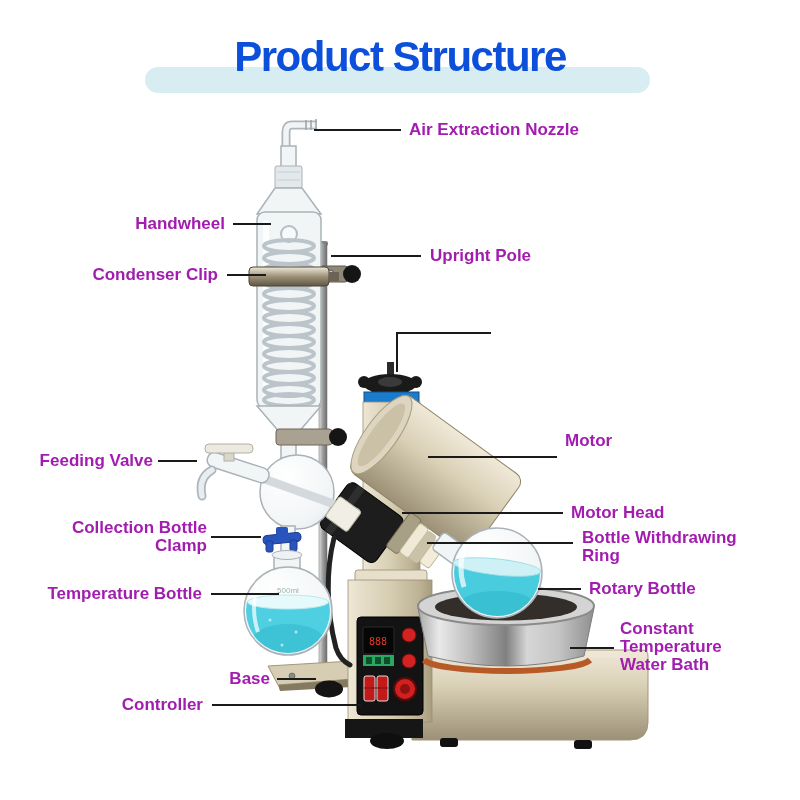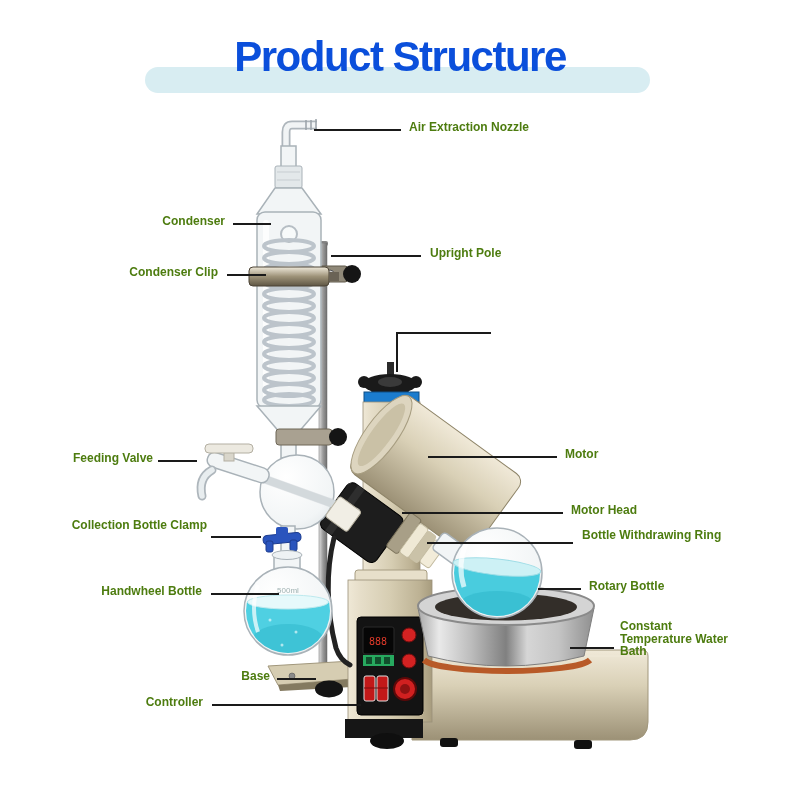--- a/index.html
+++ b/index.html
@@ -3,21 +3,21 @@
 <meta charset="utf-8">
 <style>
   html,body{margin:0;padding:0;background:#fff;}
   .stage{position:relative;width:800px;height:800px;background:#fff;overflow:hidden;
          font-family:"Liberation Sans",sans-serif;}
   .title-band{position:absolute;left:145px;top:67px;width:505px;height:26px;
               border-radius:13px;background:#d8edf2;}
   .title{position:absolute;left:0;top:33px;width:100%;text-align:center;
          font-size:42px;font-weight:bold;letter-spacing:-1.5px;color:#0b4fdb;}
   svg.fig{position:absolute;left:0;top:0;}
-  .lbl{position:absolute;font-size:12px;font-weight:bold;color:#4d7c0f;
+  .lbl{position:absolute;font-size:17px;font-weight:bold;color:#a21caf;
        line-height:1.06;white-space:nowrap;}
   .lbl.wrap{white-space:normal;}
   .lbl.r{text-align:right;}
   .glass{fill:#f2f5f6;stroke:#a9b2b8;stroke-width:1.5;}
   .leader{stroke:#1a1a1a;stroke-width:2;fill:none;}
 </style>
 </head>
 <body>
 
 <div class="stage">
@@ -269,26 +269,26 @@
       <line class="leader" x1="211" y1="537" x2="261" y2="537"></line>
       <line class="leader" x1="211" y1="594" x2="279" y2="594"></line>
       <line class="leader" x1="538" y1="589" x2="581" y2="589"></line>
       <line class="leader" x1="570" y1="648" x2="614" y2="648"></line>
       <line class="leader" x1="277" y1="679" x2="316" y2="679"></line>
       <line class="leader" x1="212" y1="705" x2="361" y2="705"></line>
     </g>
   </svg>
 
   <div class="lbl" style="left:409px;top:121px;">Air Extraction Nozzle</div>
-  <div class="lbl r" style="right:575px;top:215px;">Condenser</div>
+  <div class="lbl r" style="right:575px;top:215px;">Handwheel</div>
   <div class="lbl r" style="right:582px;top:266px;margin-left:48px;">Condenser Clip</div>
   <div class="lbl" style="left:430px;top:247px;">Upright Pole</div>
   <div class="lbl r" style="right:647px;top:452px;">Feeding Valve</div>
-  <div class="lbl" style="left:565px;top:448px;">Motor</div>
+  <div class="lbl" style="left:565px;top:432px;">Motor</div>
   <div class="lbl" style="left:571px;top:504px;">Motor Head</div>
   <div class="lbl wrap r" style="right:593px;top:519px;width:175px;">Collection Bottle Clamp</div>
   <div class="lbl wrap" style="left:582px;top:529px;width:190px;">Bottle Withdrawing Ring</div>
-  <div class="lbl r" style="right:598px;top:585px;">Handwheel Bottle</div>
+  <div class="lbl r" style="right:598px;top:585px;">Temperature Bottle</div>
   <div class="lbl" style="left:589px;top:580px;">Rotary Bottle</div>
   <div class="lbl wrap" style="left:620px;top:620px;width:125px;">Constant Temperature Water Bath</div>
   <div class="lbl r" style="right:530px;top:670px;">Base</div>
   <div class="lbl r" style="right:597px;top:696px;">Controller</div>
 </div>
 
 </body></html>

